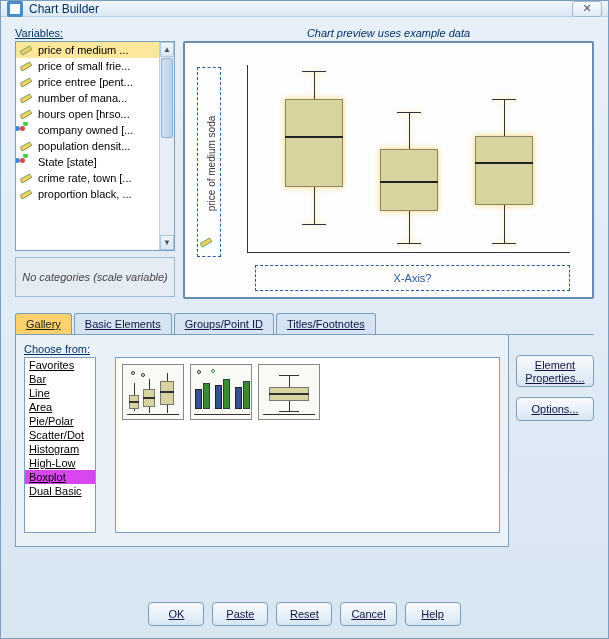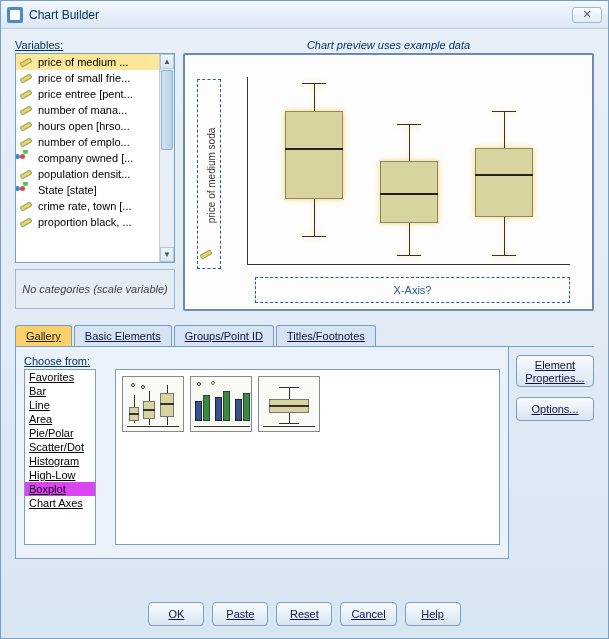--- a/index.html
+++ b/index.html
@@ -1,18 +1,18 @@
 <!DOCTYPE html>
 <html><head>
 <meta charset="utf-8">
 <style>
 * { box-sizing: border-box; font-family: Tahoma, Arial, sans-serif; font-size: 11px; }
 body { margin: 0; padding: 0; background: #fff; }
 .window { width: 609px; height: 639px; background: linear-gradient(#e8f0f8, #d8e6f2); border: 1px solid #7a9ebd; position: relative; }
-.titlebar { height: 28px; background: linear-gradient(#f0f6fc, #dce8f4); border-bottom: 1px solid #b8cde0; display: flex; align-items: center; padding: 4px 6px; }
+.titlebar { height: 16px; background: linear-gradient(#f0f6fc, #dce8f4); border-bottom: 1px solid #b8cde0; display: flex; align-items: center; padding: 4px 6px; }
 .title-icon { width: 16px; height: 16px; background: #4a8bc5; margin-right: 6px; border-radius: 2px; position: relative; }
 .title-icon::after { content: ''; position: absolute; left: 3px; top: 3px; width: 10px; height: 10px; background: #fff; border-radius: 1px; }
 .title-text { flex: 1; color: #003366; font-size: 12px; }
 .close-btn { width: 30px; height: 16px; border: 1px solid #a0b8d0; border-radius: 3px; background: linear-gradient(#f8fbfe, #e0ecf6); display: flex; align-items: center; justify-content: center; color: #556; font-size: 10px; cursor: pointer; }
 .content { padding: 10px 14px; }
 .top-row { display: flex; gap: 8px; }
 .left-col { width: 160px; }
 .section-label { color: #003366; font-size: 11px; margin-bottom: 2px; text-decoration: underline; }
 .var-list { height: 210px; border: 1px solid #7a9ebd; background: #fff; overflow: hidden; position: relative; }
 .var-items { position: absolute; left: 0; top: 0; right: 15px; bottom: 0; overflow: hidden; }
@@ -96,24 +96,20 @@
               </div>
               <div class="var-item">
                 <span class="var-icon"><span class="ruler"></span></span>
                 <span>number of mana...</span>
               </div>
               <div class="var-item">
                 <span class="var-icon"><span class="ruler"></span></span>
                 <span>hours open [hrso...</span>
               </div>
               <div class="var-item">
-                <span class="var-icon"><span class="ruler"></span></span>
-                <span>number of emplo...</span>
-              </div>
-              <div class="var-item">
                 <span class="var-icon"><span class="nominal"><span class="dot3"></span></span></span>
                 <span>company owned [...</span>
               </div>
               <div class="var-item">
                 <span class="var-icon"><span class="ruler"></span></span>
                 <span>population densit...</span>
               </div>
               <div class="var-item">
                 <span class="var-icon"><span class="nominal"><span class="dot3"></span></span></span>
                 <span>State [state]</span>
@@ -186,21 +182,21 @@
         <div class="chart-type-list" id="chart-type-list">
             <div class="ct-item">Favorites</div>
             <div class="ct-item">Bar</div>
             <div class="ct-item">Line</div>
             <div class="ct-item">Area</div>
             <div class="ct-item">Pie/Polar</div>
             <div class="ct-item">Scatter/Dot</div>
             <div class="ct-item">Histogram</div>
             <div class="ct-item">High-Low</div>
             <div class="ct-item selected">Boxplot</div>
-            <div class="ct-item">Chart Axes</div>
+            <div class="ct-item">Dual Basic</div>
           </div>
         <div class="gallery-area">
 
           <div class="gallery-thumb">
             <div class="tdot" style="left:8px;top:6px"></div>
             <div class="tdot" style="left:18px;top:8px"></div>
             <div class="tline" style="left:11px;top:18px;width:1px;height:28px"></div>
             <div class="tbody" style="left:6px;top:30px;width:10px;height:14px"></div>
             <div class="tline" style="left:6px;top:36px;width:10px;height:2px"></div>
             <div class="tline" style="left:26px;top:14px;width:1px;height:34px"></div>

